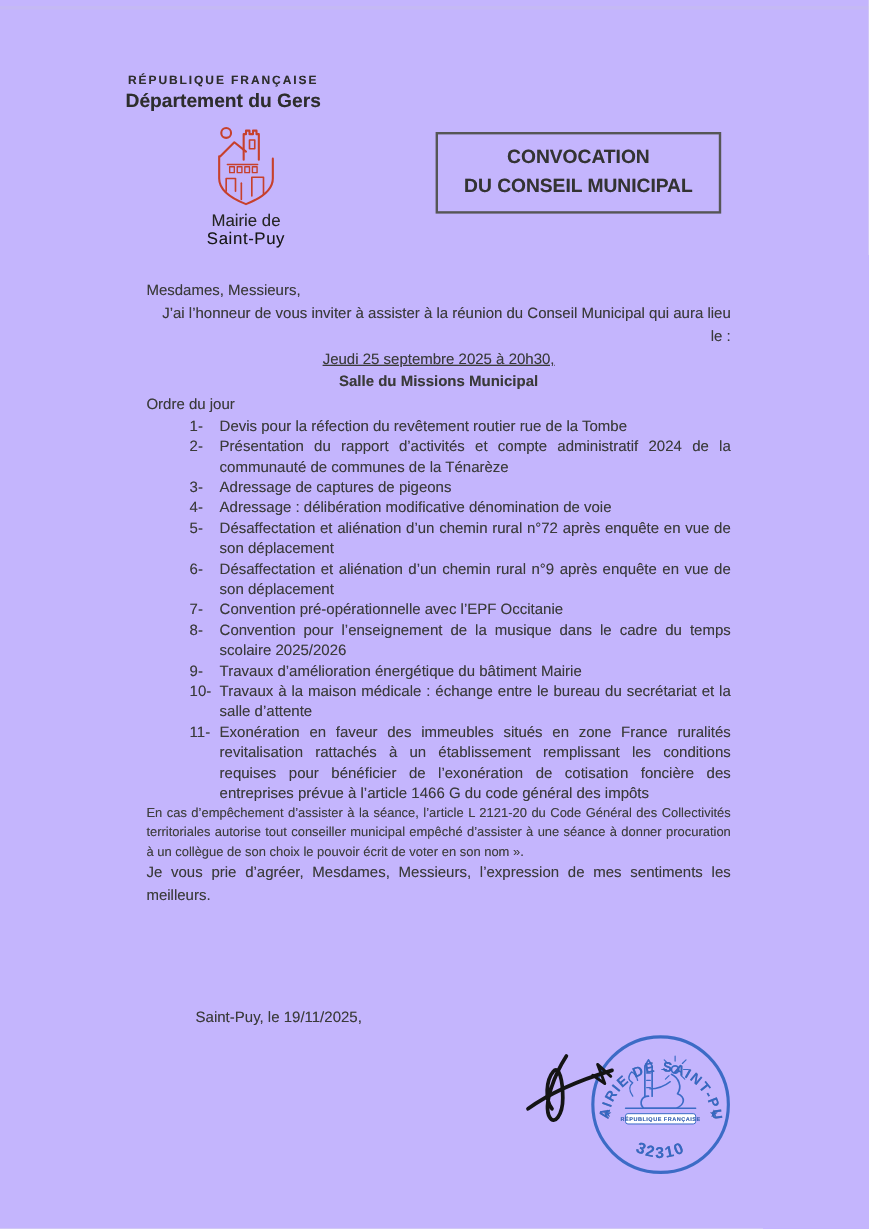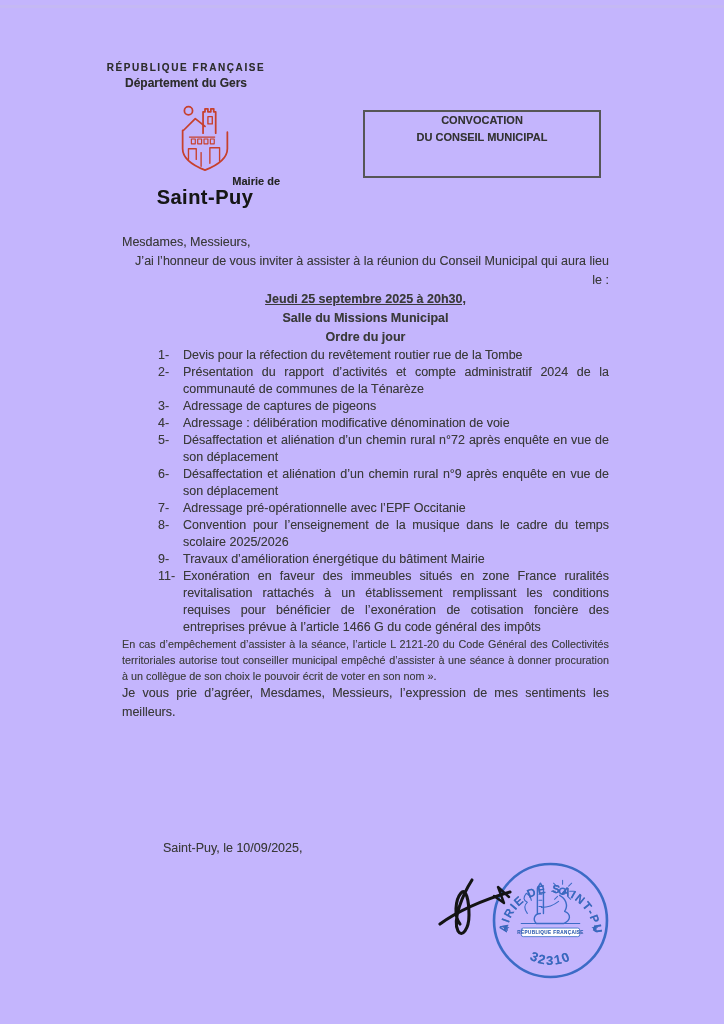--- a/index.html
+++ b/index.html
@@ -5,39 +5,39 @@
   html,body{margin:0;padding:0;background:#e8e8e8;}
   .page{
     position:relative;width:724px;height:1024px;background:#c4b5fd;margin:0 auto;
     font-family:"Liberation Sans","DejaVu Sans",sans-serif;color:#3a3a3a;overflow:hidden;
     text-shadow:0 0 .5px rgba(70,70,70,.45);
   }
   .top-smudge{position:absolute;top:5px;left:0;width:100%;height:3px;background:#cfcfcf;opacity:.18;}
   
   .hdr{position:absolute;left:100px;top:62px;width:172px;text-align:center;}
   .republique{font-size:10px;font-weight:bold;letter-spacing:1.6px;color:#2d2d2d;white-space:nowrap;}
-  .departement{font-size:12px;font-weight:bold;color:#2d2d2d;margin-top:3px;}
+  .departement{font-size:16px;font-weight:bold;color:#2d2d2d;margin-top:3px;}
   .logo{position:absolute;left:130px;top:104px;width:150px;text-align:center;}
   .logo svg{display:block;margin:0 auto;}
-  .mairie-de{font-size:11px;font-weight:bold;color:#262626;margin-top:1px;text-align:right;}
-  .saint-puy{font-size:20px;font-weight:bold;color:#161616;letter-spacing:.5px;margin-top:-1px;}
+  .mairie-de{font-size:14px;font-weight:normal;color:#262626;margin-top:1px;}
+  .saint-puy{font-size:14px;font-weight:normal;color:#161616;letter-spacing:.5px;margin-top:-1px;}
   
   .title-box{
     position:absolute;left:363px;top:110px;width:234px;height:64px;border:2px solid #565656;
-    display:flex;flex-direction:column;justify-content:flex-start;align-items:center;
-    font-size:11px;font-weight:bold;color:#333;line-height:1.5;text-align:center;
+    display:flex;flex-direction:column;justify-content:center;align-items:center;
+    font-size:16px;font-weight:bold;color:#333;line-height:1.5;text-align:center;
   }
   
   .letter{position:absolute;left:122px;top:233px;width:487px;font-size:12.5px;line-height:19px;}
   .letter p{margin:0;}
   .salutation{margin-bottom:14px;}
   .intro{margin-bottom:13px;text-align:right;}
-  .m-date{text-align:center;font-weight:bold;text-decoration:underline;margin-bottom:6px;}
+  .m-date{text-align:center;font-weight:normal;text-decoration:underline;margin-bottom:6px;}
   .m-place{text-align:center;font-weight:bold;margin-bottom:8px;}
-  .ordre{text-align:center;font-weight:bold;margin-bottom:11px;}
+  .ordre{font-weight:normal;margin-bottom:11px;}
   .agenda{list-style:none;margin:0;padding:0 0 0 36px;line-height:17px;}
   .agenda li{display:flex;}
   .agenda .num{flex:0 0 25px;}
   .agenda .txt{flex:1;text-align:justify;}
   .info-title{font-weight:bold;margin:3px 0 0 37px;}
   .legal{font-size:10.8px;line-height:16px;text-align:justify;margin-top:9px;color:#3e3e3e;}
   .closing{text-align:justify;margin-top:8px;}
   
   .place-date{position:absolute;left:163px;top:841px;font-size:12.5px;}
   .signer{position:absolute;left:408px;top:840px;font-size:12.5px;line-height:19px;}
@@ -107,41 +107,45 @@
       <li>
           <span class="num">5-</span>
           <span class="txt">Désaffectation et aliénation d’un chemin rural n°72 après enquête en vue de son déplacement</span>
         </li>
       <li>
           <span class="num">6-</span>
           <span class="txt">Désaffectation et aliénation d’un chemin rural n°9 après enquête en vue de son déplacement</span>
         </li>
       <li>
           <span class="num">7-</span>
-          <span class="txt">Adressage pré-opérationnelle avec l’EPF Occitanie</span>
+          <span class="txt">Convention pré-opérationnelle avec l’EPF Occitanie</span>
         </li>
       <li>
           <span class="num">8-</span>
           <span class="txt">Convention pour l’enseignement de la musique dans le cadre du temps scolaire 2025/2026</span>
         </li>
       <li>
           <span class="num">9-</span>
           <span class="txt">Travaux d’amélioration énergétique du bâtiment Mairie</span>
+        </li>
+      <li>
+          <span class="num">10-</span>
+          <span class="txt">Travaux à la maison médicale : échange entre le bureau du secrétariat et la salle d’attente</span>
         </li>
       <li>
           <span class="num">11-</span>
           <span class="txt">Exonération en faveur des immeubles situés en zone France ruralités revitalisation rattachés à un établissement remplissant les conditions requises pour bénéficier de l’exonération de cotisation foncière des entreprises prévue à l’article 1466 G du code général des impôts</span>
         </li>
     </ol>
 
     <p class="legal">En cas d’empêchement d’assister à la séance, l’article L 2121-20 du Code Général des Collectivités territoriales autorise tout conseiller municipal empêché d’assister à une séance à donner procuration à un collègue de son choix le pouvoir écrit de voter en son nom ».</p>
     <p class="closing">Je vous prie d’agréer, Mesdames, Messieurs, l’expression de mes sentiments les meilleurs.</p>
   </div>
 
-  <div class="place-date">Saint-Puy, le 10/09/2025,</div>
+  <div class="place-date">Saint-Puy, le 19/11/2025,</div>
 
   <svg class="stamp" viewBox="0 0 118 118">
     <defs>
       <path id="arcTop" d="M 15.8,74.7 A 43,43 0 1 1 102.2,74.7" fill="none"></path>
       <path id="arcBottom" d="M 23,84.2 A 44,44 0 0 0 95,84.2" fill="none"></path>
     </defs>
     <g stroke="#3568c4" fill="none" stroke-width="1.4" stroke-linecap="round" stroke-linejoin="round" opacity="0.95">
       <circle cx="59" cy="59" r="56" stroke-width="2.6"></circle>
 
       <path d="M46,52 V27 l3,-5 3,5 V52"></path>

